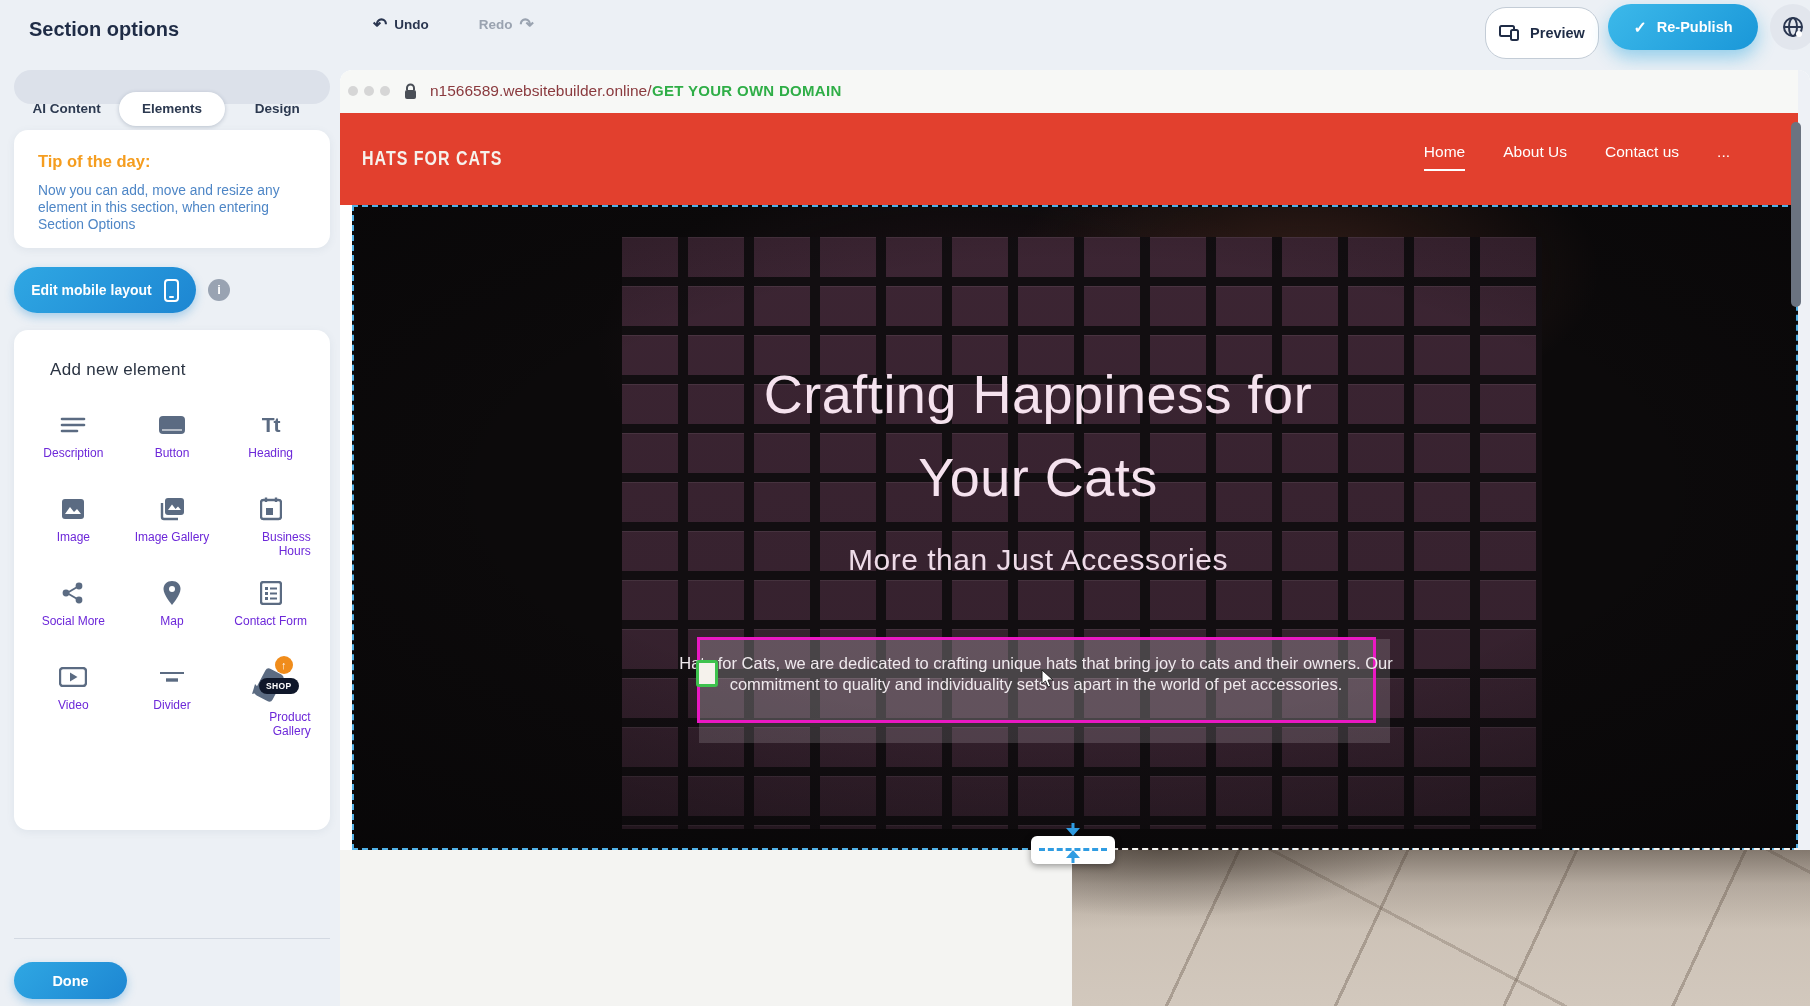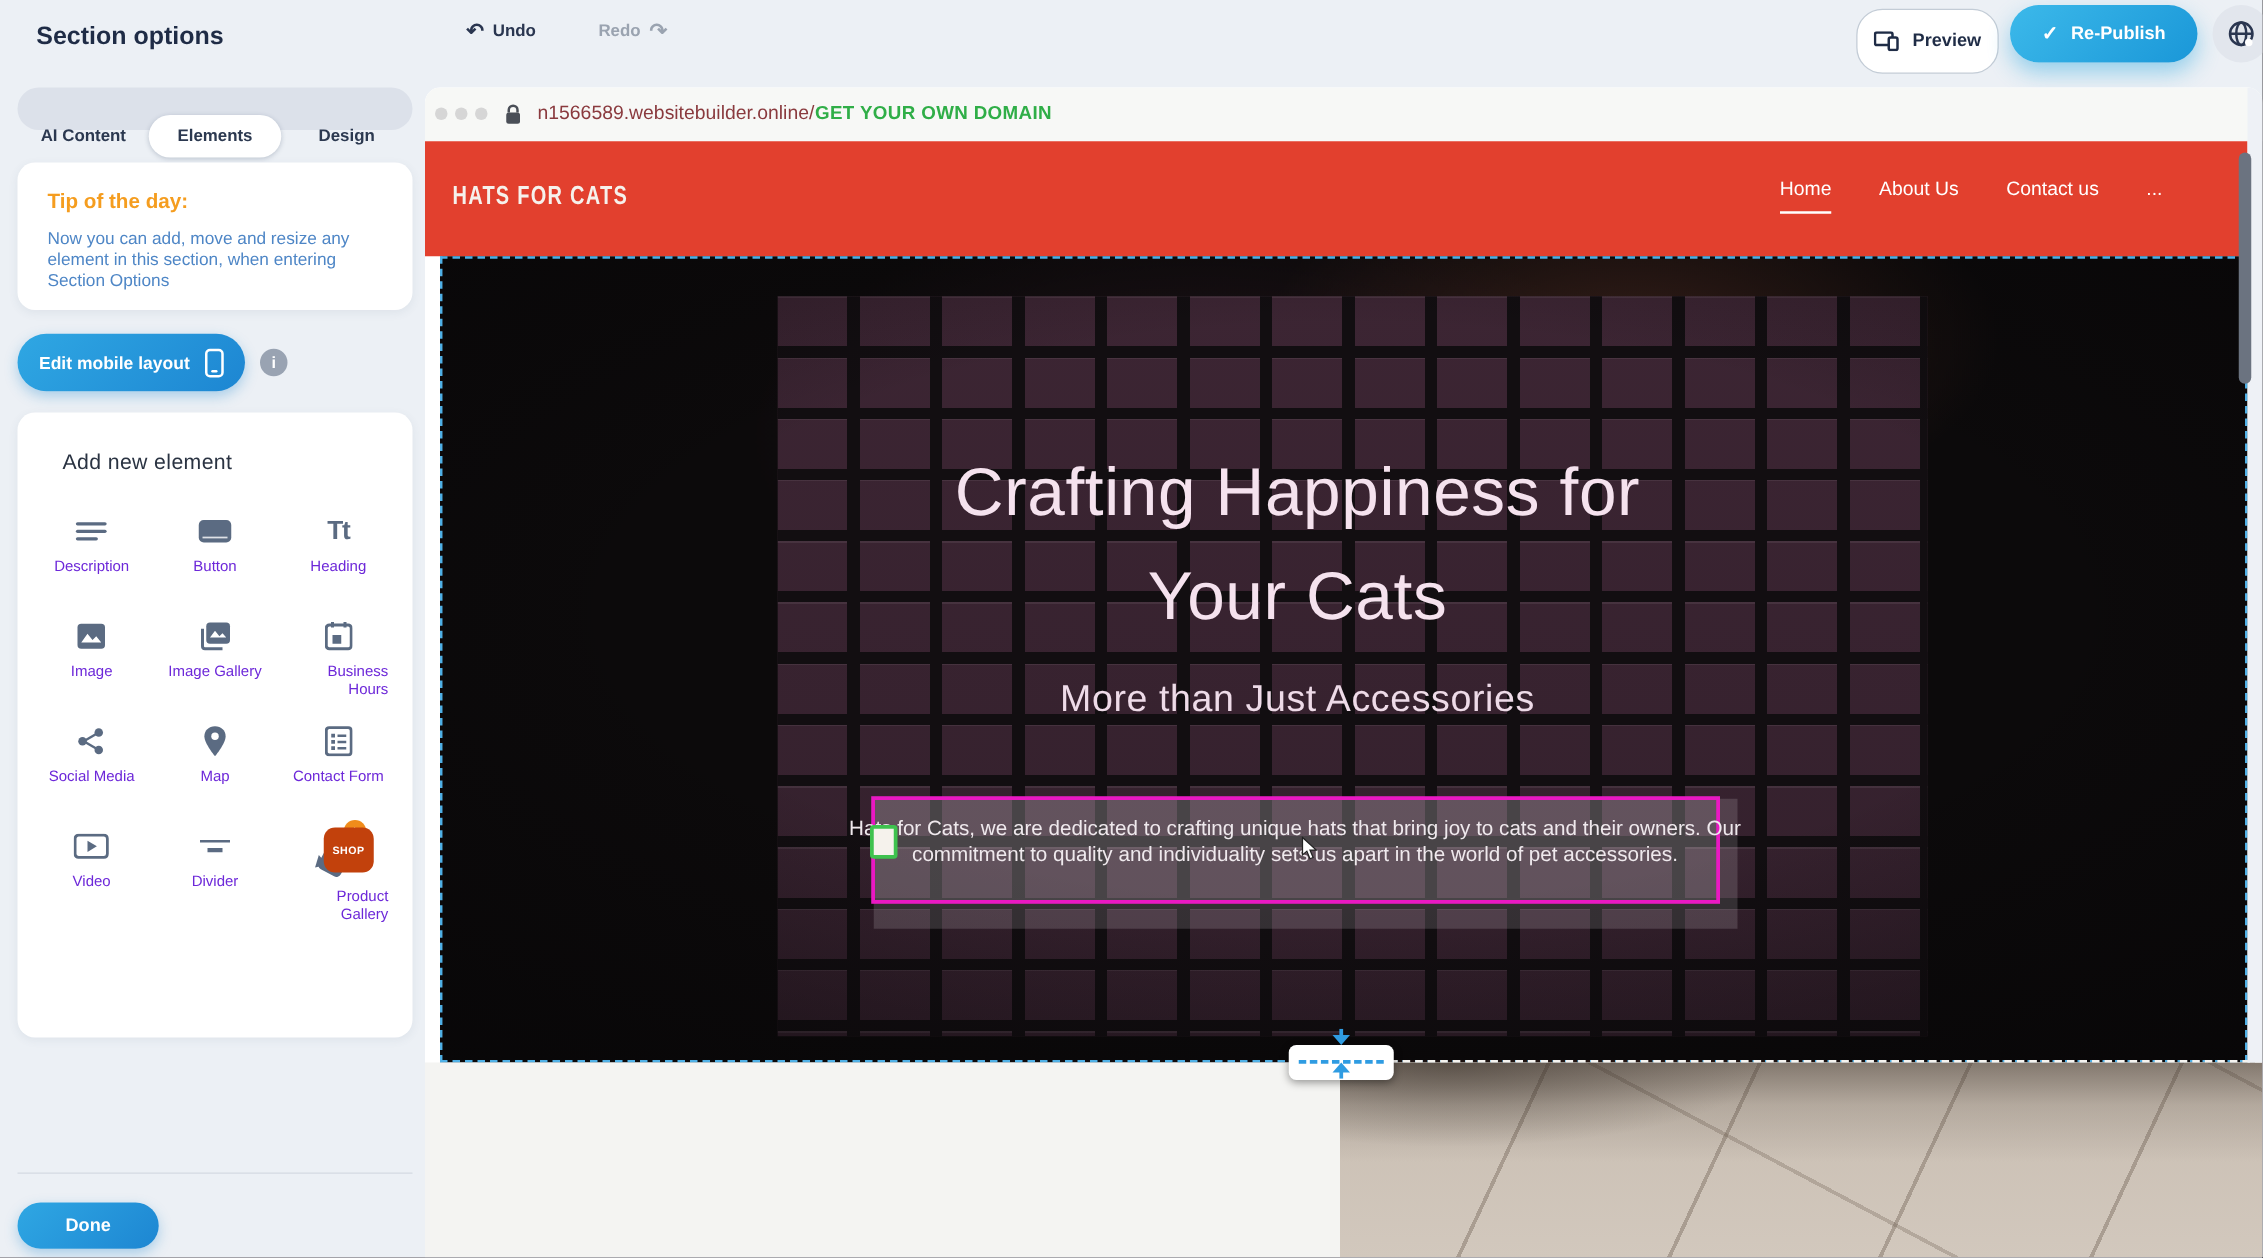--- a/index.html
+++ b/index.html
@@ -34,21 +34,21 @@
   .add-title { position:absolute; left:36px; top:30px; font-size:17px; color:#2a3342; font-weight:500; letter-spacing:.3px; }
   .el-grid { position:absolute; left:10px; top:66px; width:296px; display:grid; grid-template-columns:1fr 1fr 1fr; row-gap:4px; }
   .el-item { display:flex; flex-direction:column; align-items:center; padding-top:14px; min-height:80px; cursor:pointer; }
   .el-icon { height:30px; display:flex; align-items:center; justify-content:center; color:#5b6b82; }
   .el-label { margin-top:6px; font-size:12px; line-height:14px; color:#6d28d9; text-align:right; max-width:80px; }
   .tt { font-size:21px; font-weight:bold; color:#5b6b82; letter-spacing:-1px; }
   .pg-icon { position:relative; width:44px; height:42px; }
   .pg-phone { position:absolute; left:10px; top:8px; width:20px; height:30px; background:#5b6b82; border-radius:4px; transform:rotate(28deg); }
   .pg-tri { position:absolute; left:2px; top:22px; width:0; height:0; border-left:5px solid transparent; border-right:5px solid transparent; border-bottom:9px solid #5b6b82; transform:rotate(-12deg); }
   .pg-badge { position:absolute; right:0; top:-6px; width:18px; height:18px; border-radius:50%; background:#f08c1b; color:#fff; font-size:11px; font-weight:bold; text-align:center; line-height:18px; }
-  .pg-shop { position:absolute; right:-6px; top:0; background:#c2410c; color:#fff; font-size:8.5px; font-weight:bold; padding:13px 7px; border-radius:9px; letter-spacing:.4px; }
+  .pg-shop { position:absolute; right:-6px; top:16px; background:#0f172a; color:#fff; font-size:8.5px; font-weight:bold; padding:3px 7px; border-radius:9px; letter-spacing:.4px; }
   .sidebar-divider { position:absolute; left:14px; top:938px; width:316px; height:1px; background:#d3d9e2; }
   .done-btn { position:absolute; left:14px; top:962px; width:113px; height:37px; border-radius:19px; background:linear-gradient(135deg,#2fa7e3,#1d86d2); color:#fff; font-weight:bold; font-size:14.5px; display:flex; align-items:center; justify-content:center; cursor:pointer; box-shadow:0 4px 10px rgba(40,140,210,.35); }
 
   
   .stage { position:absolute; left:340px; top:70px; width:1470px; height:936px; background:#fff; border-radius:12px 12px 0 0; overflow:hidden; }
   .browserbar { position:absolute; left:0; top:0; width:100%; height:43px; background:#f7f8f6; border-radius:12px 12px 0 0; }
   .dot { position:absolute; top:16px; width:10px; height:10px; border-radius:50%; background:#d6d6d6; }
   .addr-lock { position:absolute; left:64px; top:13px; }
   .addr-url { position:absolute; left:90px; top:12px; font-size:15.5px; color:#8a3a3e; cursor:text; }
   .addr-domain { position:absolute; left:312px; top:12px; font-size:15px; font-weight:bold; color:#2fae47; letter-spacing:.3px; cursor:pointer; }
@@ -288,21 +288,21 @@
             <svg width="24" height="24" viewBox="0 0 24 24">
                 <g stroke="#5b6b82" stroke-width="2">
                   <line x1="6" y1="12" x2="18" y2="5"></line>
                   <line x1="6" y1="12" x2="18" y2="19"></line>
                 </g>
                 <circle cx="18" cy="5" r="3.4" fill="#5b6b82"></circle>
                 <circle cx="5" cy="12" r="3.4" fill="#5b6b82"></circle>
                 <circle cx="18" cy="19" r="3.4" fill="#5b6b82"></circle>
               </svg>
           </span>
-          <span class="el-label">Social Media</span>
+          <span class="el-label">Social More</span>
         </div>
 
         <div class="el-item">
           <span class="el-icon">
             <svg width="20" height="26" viewBox="0 0 20 26">
                 <path d="M10 1 C5 1 1.5 4.5 1.5 9 c0 6 8.5 16 8.5 16 s8.5-10 8.5-16 C18.5 4.5 15 1 10 1 Z" fill="#5b6b82"></path>
                 <circle cx="10" cy="9" r="3" fill="#fff"></circle>
               </svg>
           </span>
           <span class="el-label">Map</span>

